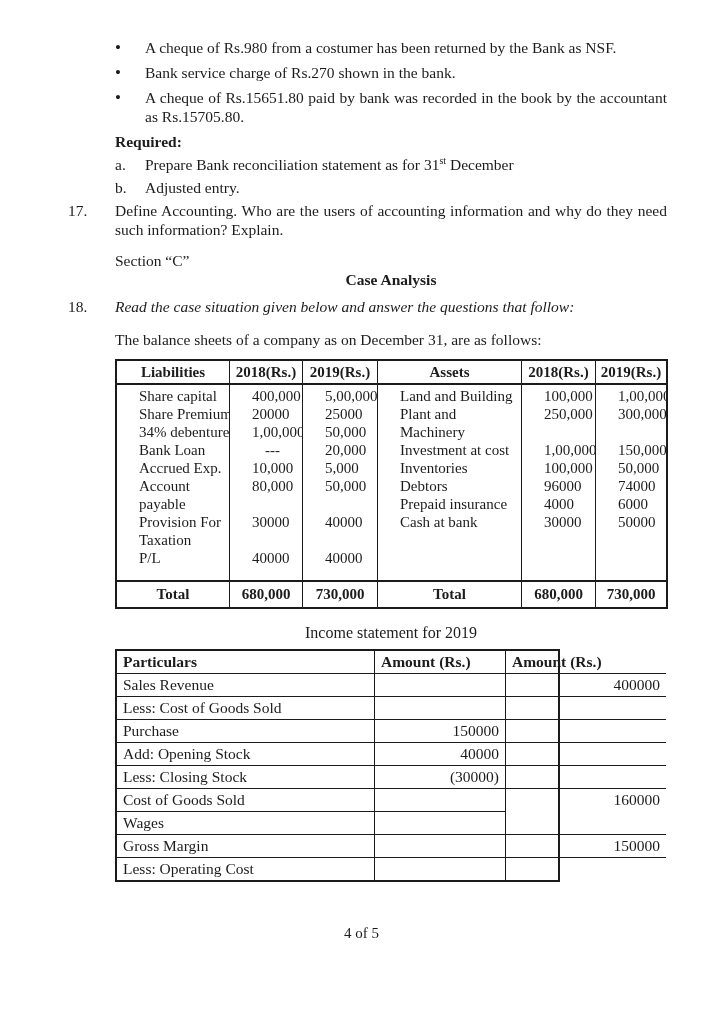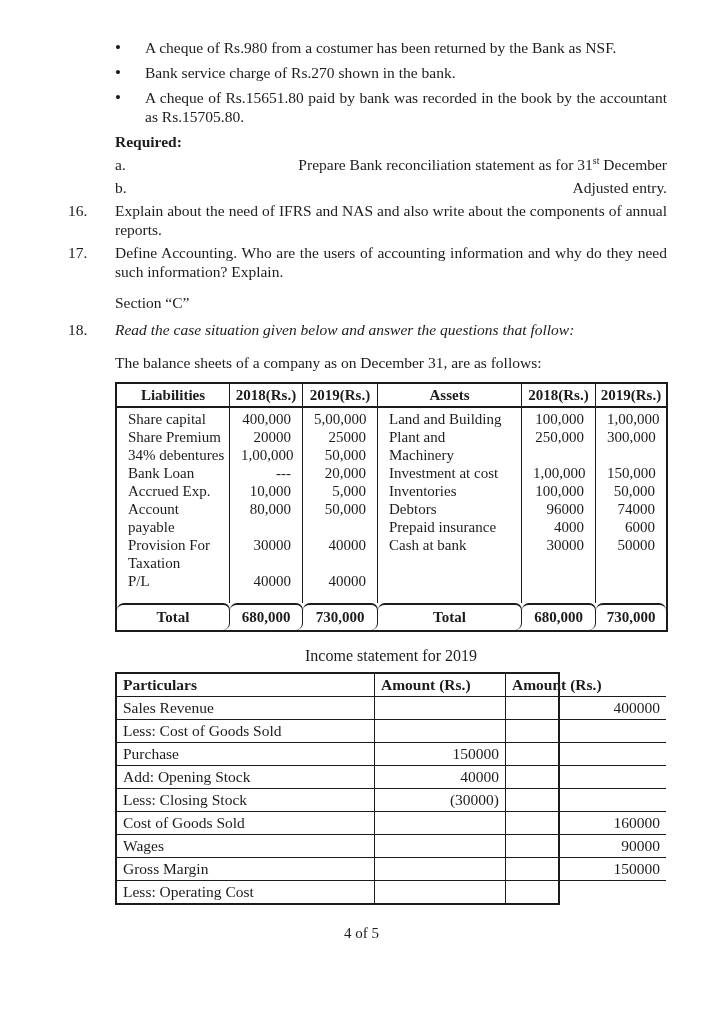--- a/index.html
+++ b/index.html
@@ -16,41 +16,41 @@
     box-sizing: border-box;
     padding: 38px 56px 0 68px;
   }
   .block { margin: 0; }
   .bullet-item { display: flex; margin-left: 47px; margin-bottom: 6px; }
   .bullet-marker { width: 30px; flex: 0 0 30px; font-size: 17px; }
   .bullet-text { flex: 1; text-align: justify; }
   .required-label { margin-left: 47px; font-weight: bold; margin-bottom: 4px; }
   .alpha-item { display: flex; margin-left: 47px; margin-bottom: 4px; }
   .alpha-marker { width: 30px; flex: 0 0 30px; }
-  .alpha-text { flex: 1; text-align: right; }
+  .alpha-text { flex: 1; }
   sup { font-size: 10px; line-height: 0; }
   .num-item { display: flex; margin-bottom: 4px; }
   .num-marker { width: 47px; flex: 0 0 47px; }
   .num-text { flex: 1; text-align: justify; }
   .section-head { margin-left: 47px; margin-top: 12px; text-align: left; }
   .section-sub { margin-left: 47px; text-align: center; font-weight: bold; margin-bottom: 6px; }
   .case-item { display: flex; margin-top: 8px; }
   .case-text { flex: 1; font-style: italic; }
   .intro { margin-left: 47px; margin-top: 14px; }
 
   
   .bs-table { width: 553px; margin-left: 47px; margin-top: 10px; border: 2px solid #1b1b1b; box-sizing: border-box; font-size: 15px; }
   .bs-row { display: grid; grid-template-columns: 113px 73px 75px 144px 74px 70px; }
-  .bs-cell { border-right: 1px solid #1b1b1b; padding: 0 11px; box-sizing: border-box; overflow: hidden; }
+  .bs-cell { border-right: 1px solid #1b1b1b; padding: 0 22px; box-sizing: border-box; overflow: hidden; }
   .bs-cell.last { border-right: none; }
   .bs-head .bs-cell { font-weight: bold; text-align: center; padding: 2px 3px; border-bottom: 2px solid #1b1b1b; line-height: 18px; white-space: nowrap; }
   .bs-body .bs-cell { padding-top: 2px; padding-bottom: 13px; }
   .ln { line-height: 18px; height: 18px; white-space: nowrap; }
   .nums .ln { text-align: right; }
-  .bs-total .bs-cell { border-top: 2px solid #1b1b1b; font-weight: bold; line-height: 19px; padding: 3px 5px; border-radius: 7px; }
+  .bs-total .bs-cell { border-top: 2px solid #1b1b1b; font-weight: bold; line-height: 19px; padding: 3px 5px; }
   .bs-total .ctr { text-align: center; }
   .bs-total .rgt { text-align: center; }
 
   
   .is-title { margin-left: 47px; margin-top: 14px; text-align: center; font-size: 16px; }
   .is-table { width: 445px; margin-left: 47px; margin-top: 7px; border: 2px solid #1b1b1b; box-sizing: border-box; font-size: 15.5px; }
   .is-row { display: grid; grid-template-columns: 258px 131px 160px; }
   .is-row.bordered .is-cell { border-top: 1px solid #1b1b1b; }
   .is-cell { border-right: 1px solid #1b1b1b; padding: 2px 6px; line-height: 18px; box-sizing: border-box; white-space: nowrap; overflow: hidden; }
   .is-cell.last { border-right: none; }
@@ -85,29 +85,26 @@
   <div class="alpha-item">
     <span class="alpha-marker">a.</span>
     <span class="alpha-text"><span>Prepare Bank reconciliation statement as for 31</span><sup>st</sup><span> December</span></span>
   </div>
   <div class="alpha-item">
     <span class="alpha-marker">b.</span>
     <span class="alpha-text"><span>Adjusted entry.</span><sup></sup><span></span></span>
   </div>
 
   <div class="num-item">
-    <span class="num-marker">16.</span>
-    <span class="num-text">Explain about the need of IFRS and NAS and also write about the components of annual reports.</span>
-  </div>
-  <div class="num-item">
     <span class="num-marker">17.</span>
     <span class="num-text">Define Accounting. Who are the users of accounting information and why do they need such information? Explain.</span>
   </div>
 
   <div class="section-head">Section “C”</div>
+  <div class="section-sub">Case Analysis</div>
 
   <div class="num-item case-item">
     <span class="num-marker">18.</span>
     <span class="case-text">Read the case situation given below and answer the questions that follow:</span>
   </div>
 
   <div class="intro">The balance sheets of a company as on December 31, are as follows:</div>
 
   <div class="bs-table">
     <div class="bs-row bs-head">
@@ -236,21 +233,20 @@
       <div class="is-cell last amt"></div>
     </div>
     <div class="is-row bordered">
       <div class="is-cell">Cost of Goods Sold</div>
       <div class="is-cell amt"></div>
       <div class="is-cell last amt">160000</div>
     </div>
     <div class="is-row bordered">
       <div class="is-cell">Wages</div>
       <div class="is-cell amt"></div>
-      <div class="is-cell last amt">90000</div>
     </div>
     <div class="is-row bordered">
       <div class="is-cell">Gross Margin</div>
       <div class="is-cell amt"></div>
       <div class="is-cell last amt">150000</div>
     </div>
     <div class="is-row bordered">
       <div class="is-cell">Less: Operating Cost</div>
       <div class="is-cell amt"></div>
       <div class="is-cell last amt"></div>

